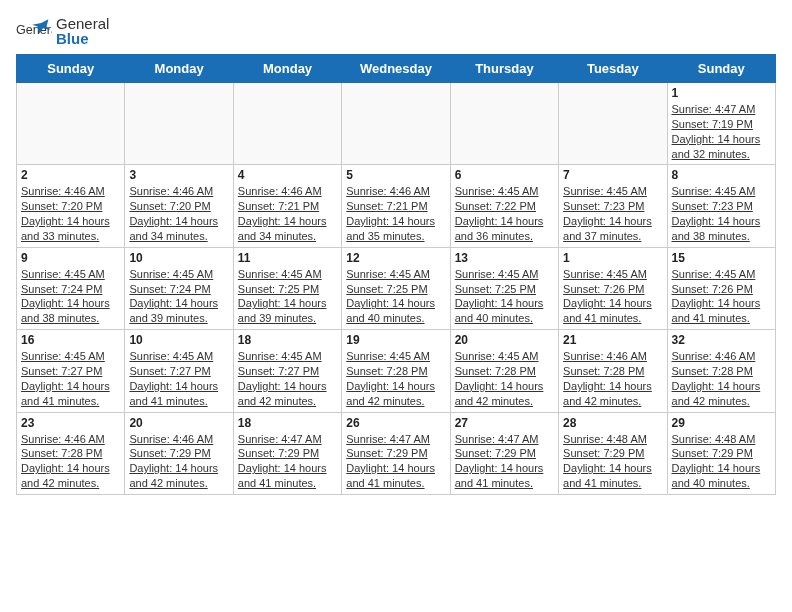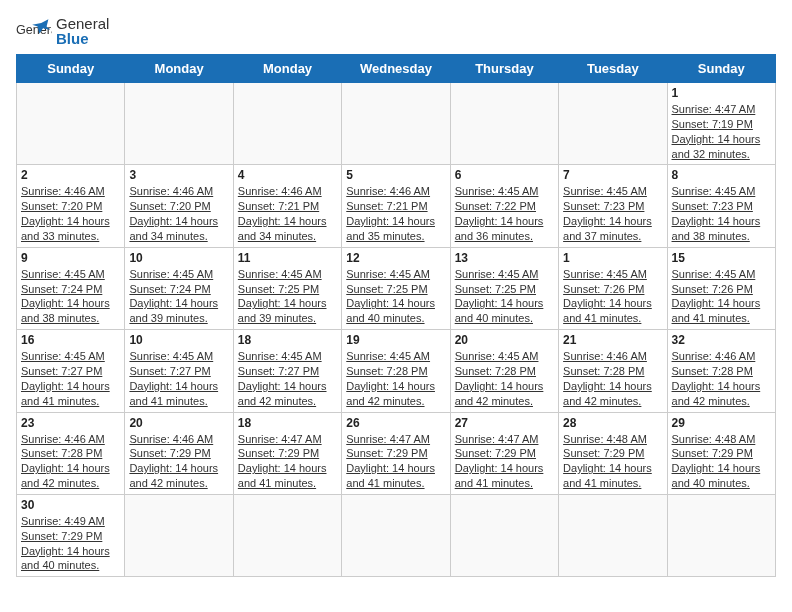--- a/index.html
+++ b/index.html
@@ -326,30 +326,15 @@
 and 41 minutes.</div>
           </td>
           <td>
             <div class="day-number">29</div>
             <div class="day-info" style="white-space: pre-line;">Sunrise: 4:48 AM
 Sunset: 7:29 PM
 Daylight: 14 hours
 and 40 minutes.</div>
           </td>
         </tr>
-        <tr class="last-row">
-          <td>
-            <div class="day-number">30</div>
-            <div class="day-info" style="white-space: pre-line;">Sunrise: 4:49 AM
-Sunset: 7:29 PM
-Daylight: 14 hours
-and 40 minutes.</div>
-          </td>
-          <td class="empty"></td>
-          <td class="empty"></td>
-          <td class="empty"></td>
-          <td class="empty"></td>
-          <td class="empty"></td>
-          <td class="empty"></td>
-        </tr>
       </tbody>
   </table>
 </div>
 
 </body></html>

